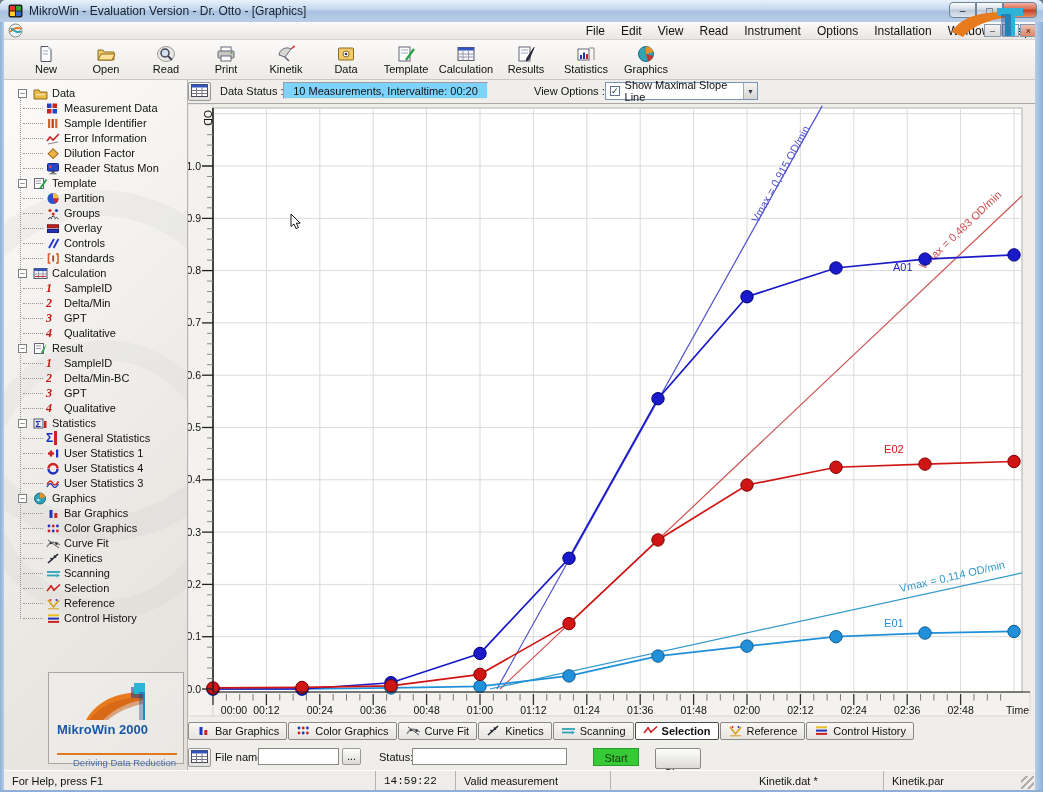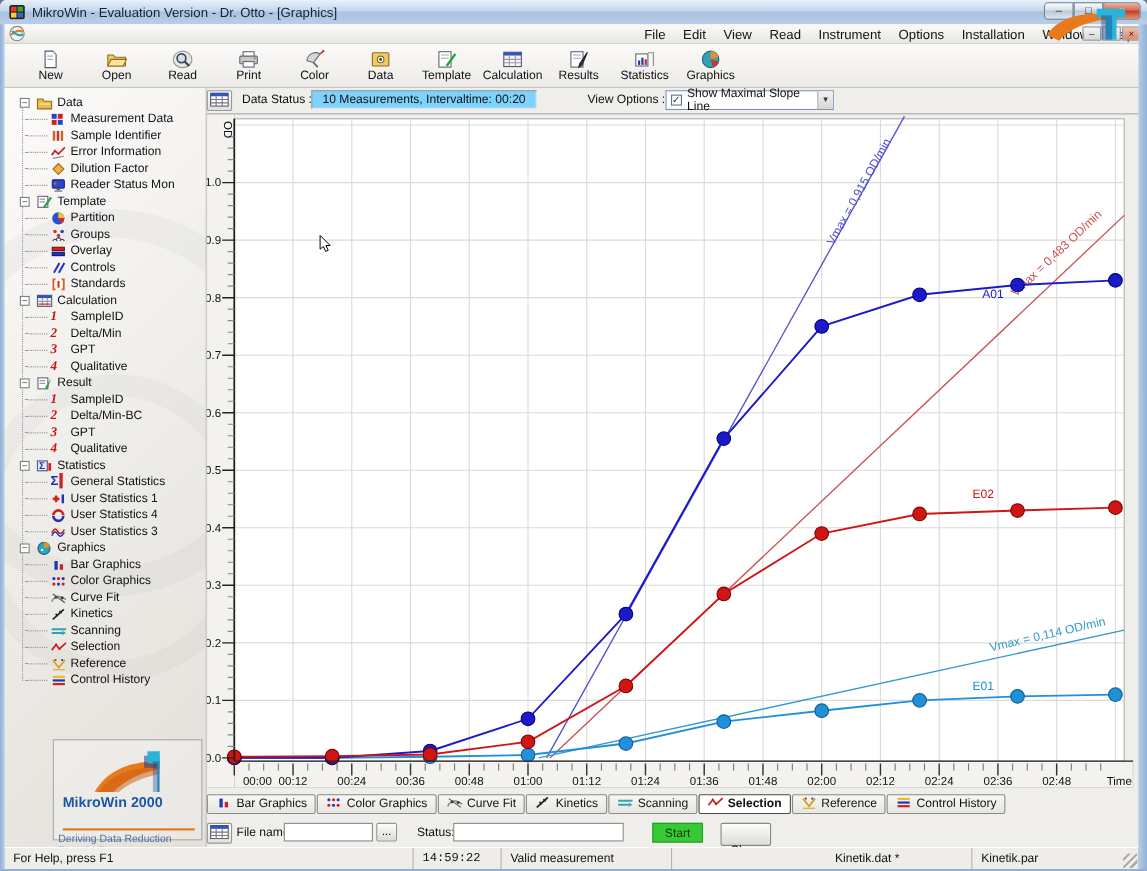--- a/index.html
+++ b/index.html
@@ -51,21 +51,21 @@
   .gicon{position:absolute;left:27px;top:1px;width:15px;height:13px;}
   .glabel{position:absolute;left:46px;top:1px;}
   .cicon{position:absolute;left:40px;top:1px;width:15px;height:13px;z-index:3;}
   .clabel{position:absolute;left:58px;top:1px;max-width:124px;overflow:hidden;}
   .rnum{color:#cc1111;font-family:"Liberation Serif",serif;font-weight:bold;font-style:italic;font-size:12px;line-height:11px;}
   .rsig{color:#1133bb;font-weight:bold;font-size:12px;line-height:11px;border-right:3px solid #cc2222;padding-right:1px;}
   .logo-box{position:absolute;left:44px;top:592px;width:136px;height:92px;border:1px solid #a9a7a3;z-index:2;background:rgba(255,255,255,0.25);}
   .logo-box svg{display:block;margin:5px 0 0 32px;}
   .logo-title{font-size:13px;font-weight:bold;color:#1b57a8;margin:2px 0 16px 8px;}
   .logo-rule{border:0;border-top:2px solid #e07a20;margin:0 6px 2px 8px;}
-  .logo-tag{font-size:9.5px;color:#4a6fa8;margin-left:4px;line-height:11px;}
+  .logo-tag{font-size:9.5px;color:#4a6fa8;margin-left:24px;line-height:11px;}
   
   .main{position:absolute;left:188px;top:80px;width:847px;bottom:22px;background:#efeeeb;}
   .datastatus-row{position:absolute;left:0;top:0;width:100%;height:24px;font-size:11px;color:#111;border-bottom:1px solid #aaa8a4;}
   .icon-btn{position:absolute;width:23px;height:19px;border:1px solid #9a9894;border-radius:2px;
     background:linear-gradient(#fdfdfc,#e2e0dc);display:flex;align-items:center;justify-content:center;padding:0;}
   .ds-label{position:absolute;left:32px;top:5px;}
   .ds-value{position:absolute;left:95px;top:2px;width:205px;height:17px;background:#7dd3fc;border:1px solid #9a98a0;
     border-right-color:#e8e6e2;border-bottom-color:#e8e6e2;text-align:center;padding-top:2px;}
   .vo-label{position:absolute;left:346px;top:5px;}
   .combo{position:absolute;left:417px;top:2px;width:153px;height:18px;background:#fff;border:1px solid #7a93b5;display:flex;align-items:center;}
@@ -183,21 +183,21 @@
       </button>
       <button class="tbtn">
         <span class="ticon">
           <svg width="20" height="18" viewBox="0 0 20 18" xmlns="http://www.w3.org/2000/svg">
             <path d="M3 10A8 8 0 0 1 15 4L9 12Z" fill="#d8d6d2" stroke="#667"></path>
             <line x1="9" y1="12" x2="13" y2="16" stroke="#667" stroke-width="1.6"></line>
             <line x1="15" y1="4" x2="18" y2="1.5" stroke="#c33" stroke-width="1.4"></line>
             <circle cx="18" cy="1.5" r="1" fill="#c33"></circle>
           </svg>
         </span>
-        <div>Color</div>
+        <div>Kinetik</div>
       </button>
       <button class="tbtn">
         <span class="ticon">
           <svg width="20" height="18" viewBox="0 0 20 18" xmlns="http://www.w3.org/2000/svg">
             <rect x="2.5" y="3" width="15" height="12" rx="1" fill="#f0c96a" stroke="#8f6d1d"></rect>
             <circle cx="10" cy="9" r="3" fill="#fff" stroke="#8f6d1d"></circle>
             <circle cx="10" cy="9" r="1.3" fill="#334"></circle>
           </svg>
         </span>
         <div>Data</div>

